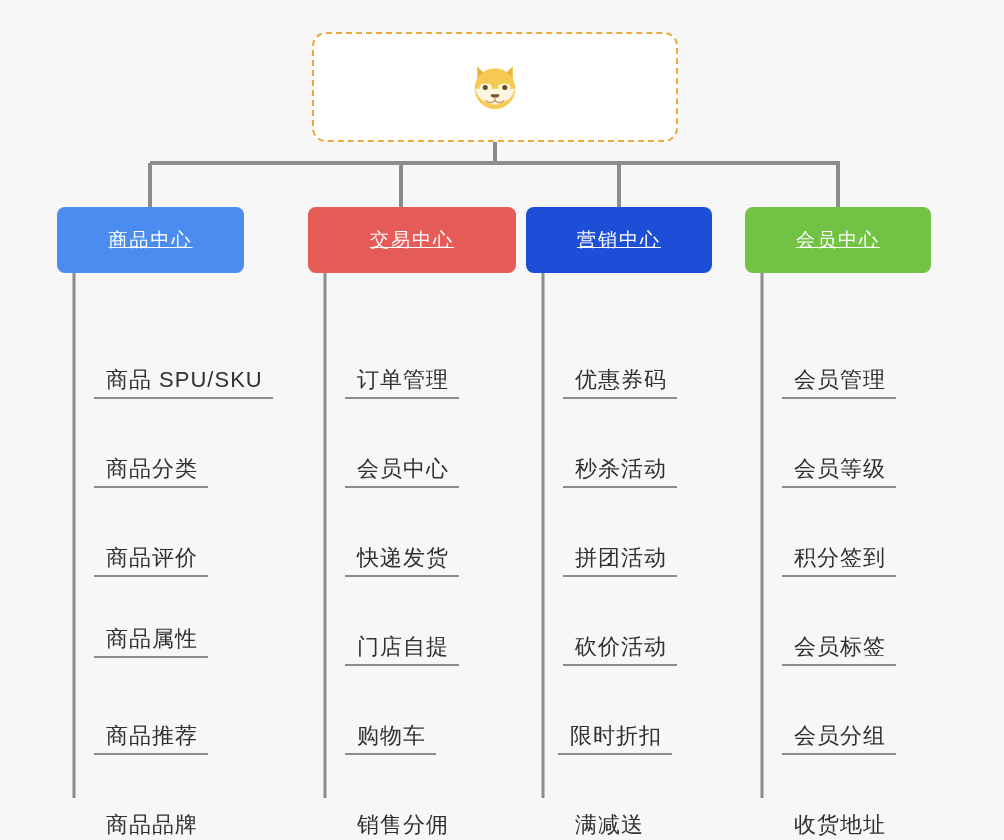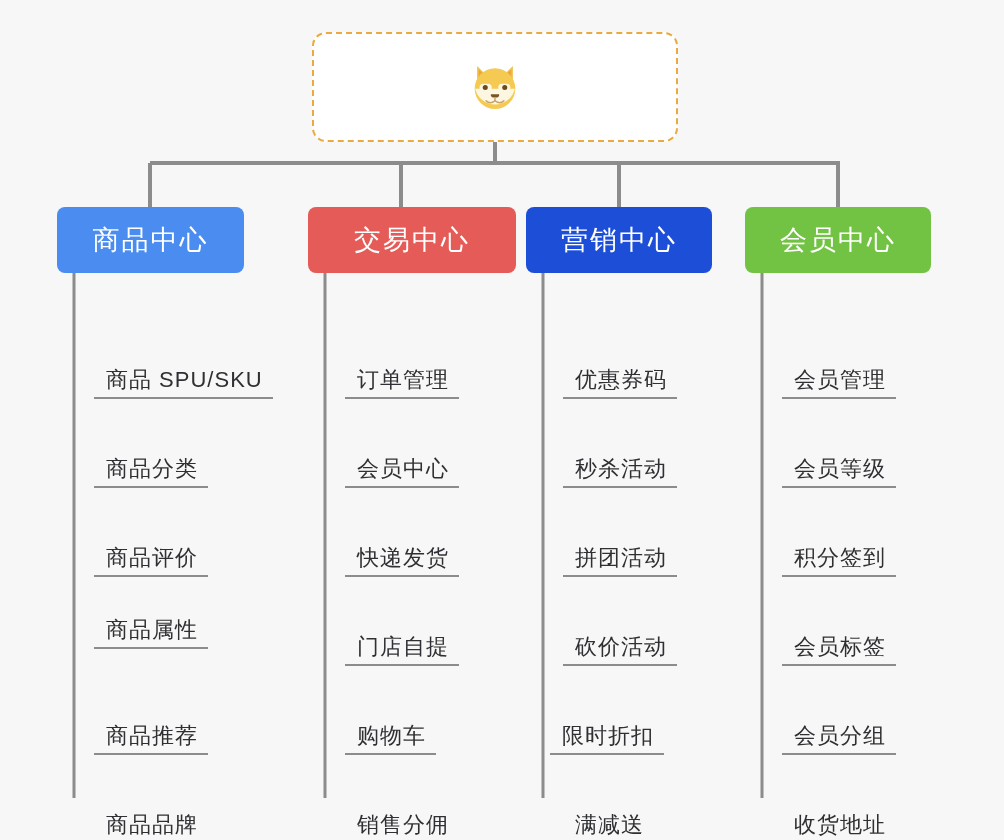--- a/index.html
+++ b/index.html
@@ -65,23 +65,24 @@
     top: 207px;
   }
 
   .cat-header {
     height: 66px;
     border-radius: 8px;
     display: flex;
     align-items: center;
     justify-content: center;
     color: #ffffff;
-    font-size: 27px;
+    font-size: 19px;
     letter-spacing: 2px;
     white-space: nowrap;
+    text-decoration: underline;
   }
 
   .leaf-list {
     position: relative;
     margin-top: 0;
   }
 
   .leaf-item {
     position: absolute;
     height: 46px;
@@ -146,21 +147,21 @@
     <div class="leaf-list">
       <div class="leaf-item" style="top:80px;left:17px;">
           <span class="leaf-label">商品 SPU/SKU</span>
         </div>
       <div class="leaf-item" style="top:169px;left:17px;">
           <span class="leaf-label">商品分类</span>
         </div>
       <div class="leaf-item" style="top:258px;left:17px;">
           <span class="leaf-label">商品评价</span>
         </div>
-      <div class="leaf-item" style="top:330px;left:17px;align-items:flex-end;">
+      <div class="leaf-item" style="top:339px;left:17px;align-items:flex-end;">
           <span class="leaf-label">商品属性</span>
         </div>
       <div class="leaf-item" style="top:436px;left:17px;">
           <span class="leaf-label">商品推荐</span>
         </div>
       <div class="leaf-item" style="top:525px;left:17px;">
           <span class="leaf-label">商品品牌</span>
         </div>
     </div>
   </div>
@@ -197,21 +198,21 @@
         </div>
       <div class="leaf-item" style="top:169px;left:17px;">
           <span class="leaf-label">秒杀活动</span>
         </div>
       <div class="leaf-item" style="top:258px;left:17px;">
           <span class="leaf-label">拼团活动</span>
         </div>
       <div class="leaf-item" style="top:347px;left:17px;">
           <span class="leaf-label">砍价活动</span>
         </div>
-      <div class="leaf-item" style="top:436px;left:4px;">
+      <div class="leaf-item" style="top:436px;left:12px;">
           <span class="leaf-label">限时折扣</span>
         </div>
       <div class="leaf-item" style="top:525px;left:17px;">
           <span class="leaf-label">满减送</span>
         </div>
     </div>
   </div>
 
   <div class="column" style="left:745px;width:186px;">
     <div class="cat-header" style="background:#72c243;">会员中心</div>

